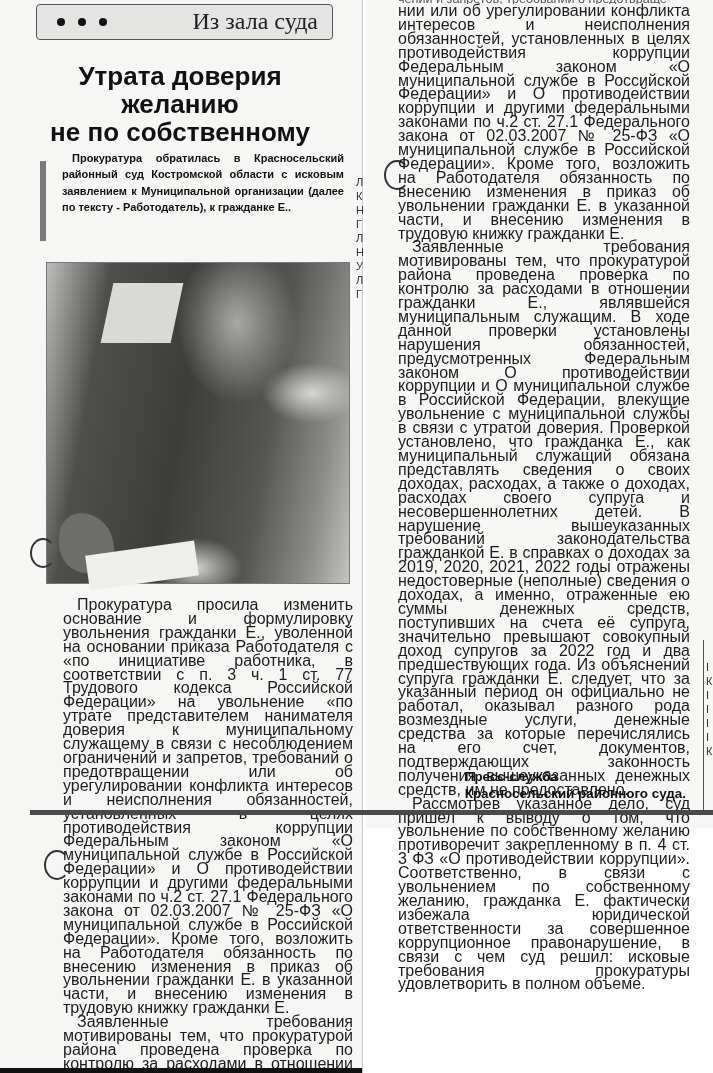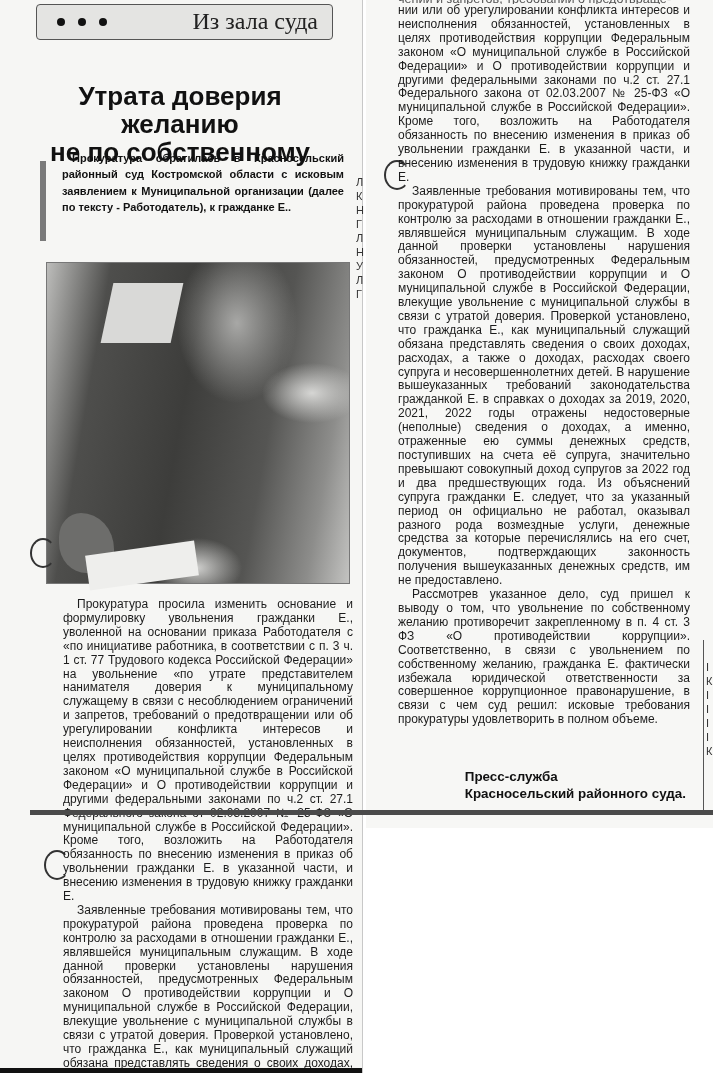--- a/index.html
+++ b/index.html
@@ -24,21 +24,21 @@
     background:#e4e4e2;
   }
   .rubric .dots { position:absolute; left:20px; top:13px; display:flex; gap:13px; }
   .rubric .dot { width:8px; height:8px; border-radius:50%; background:#111; }
   .rubric .rtitle {
     position:absolute; right:14px; top:3px;
     font-family:"Liberation Serif", serif; font-size:24px; color:#222;
   }
   .headline {
     position:absolute; left:30px; top:62px; width:300px;
-    text-align:center; font-weight:bold; font-size:26px; line-height:28px; color:#111;margin-top:20px;
+    text-align:center; font-weight:bold; font-size:26px; line-height:28px; color:#111;
   }
   .lead-bar { position:absolute; left:40px; top:161px; width:6px; height:80px; background:#7a7a7a; }
   .lead {
     position:absolute; left:62px; top:150px; width:282px;
     font-weight:bold; font-size:11px; line-height:16.4px; text-align:justify; color:#111;
   }
   .lead p { margin:0; text-indent:10px; }
   .photo {
     position:absolute; left:46px; top:262px; width:302px; height:320px;
     background:
@@ -53,21 +53,21 @@
     background:#d9d9d7; transform:skewX(-12deg);
   }
   .photo .plant {
     position:absolute; left:12px; top:250px; width:55px; height:60px; border-radius:40% 60% 30% 50%;
     background:#6d6d6b;
   }
   .photo .paper {
     position:absolute; left:40px; top:285px; width:110px; height:35px; background:#eeeeec; transform:rotate(-8deg);
   }
   .body-text {
-    font-size:12px; line-height:13.9px; text-align:justify; color:#1c1c1c;
+    font-size:16px; line-height:13.9px; text-align:justify; color:#1c1c1c;
   }
   .body-text p { margin:0; text-indent:14px; }
   .left-body { position:absolute; left:63px; top:598px; width:290px; }
   .right-body { position:absolute; left:398px; top:4px; width:292px; }
   .right-body .first-line { text-indent:0 !important; }
   .signature {
     position:absolute; right:27px; top:768px; text-align:left;
     font-weight:bold; font-size:13.4px; line-height:17px; color:#111;
   }
   .rule-bottom {

